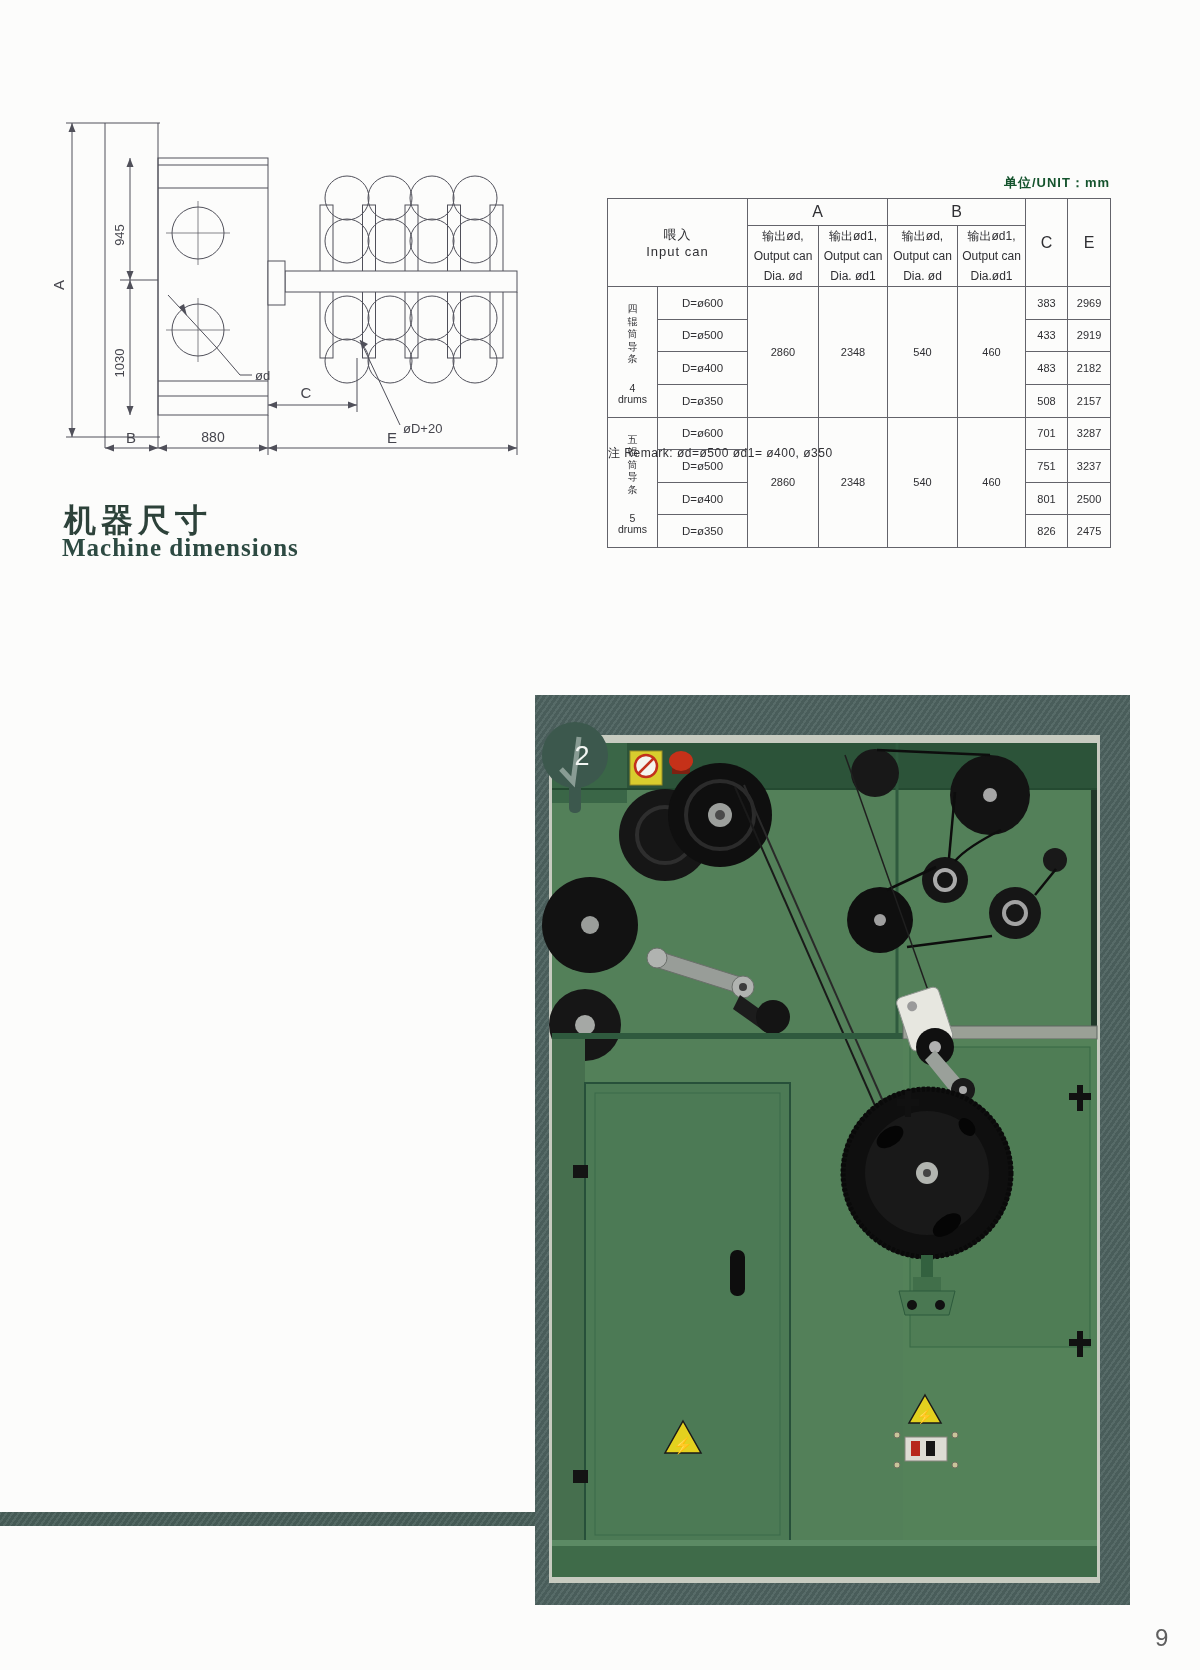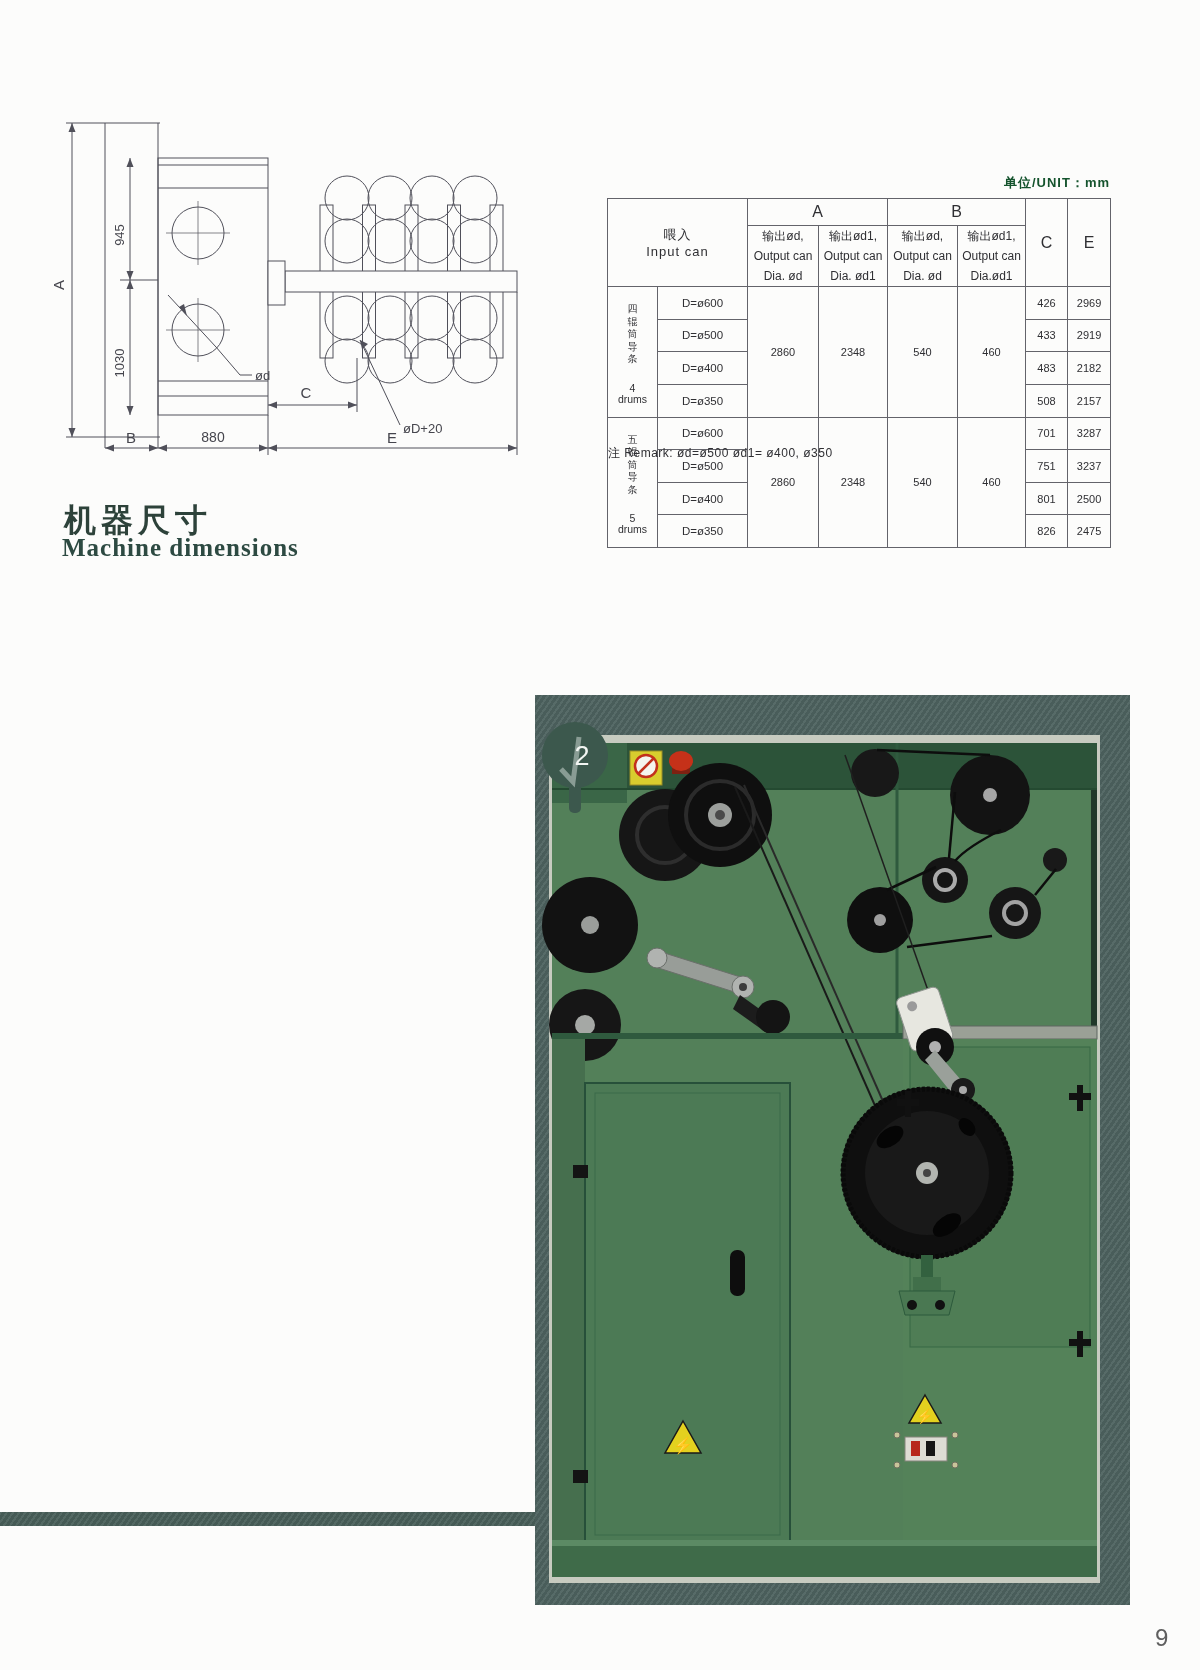--- a/index.html
+++ b/index.html
@@ -194,21 +194,21 @@
         <td rowspan="4">
           <span class="glabel-zh">四辊筒导条</span>
           <span class="glabel-en">4
 drums</span>
         </td>
         <td class="dcell">D=ø600</td>
         <td rowspan="4">2860</td>
         <td rowspan="4">2348</td>
         <td rowspan="4">540</td>
         <td rowspan="4">460</td>
-        <td>426</td>
+        <td>383</td>
         <td>2969</td>
       </tr>
       <tr>
         <td class="dcell">D=ø500</td>
         <td>433</td>
         <td>2919</td>
       </tr>
       <tr>
         <td class="dcell">D=ø400</td>
         <td>483</td>

